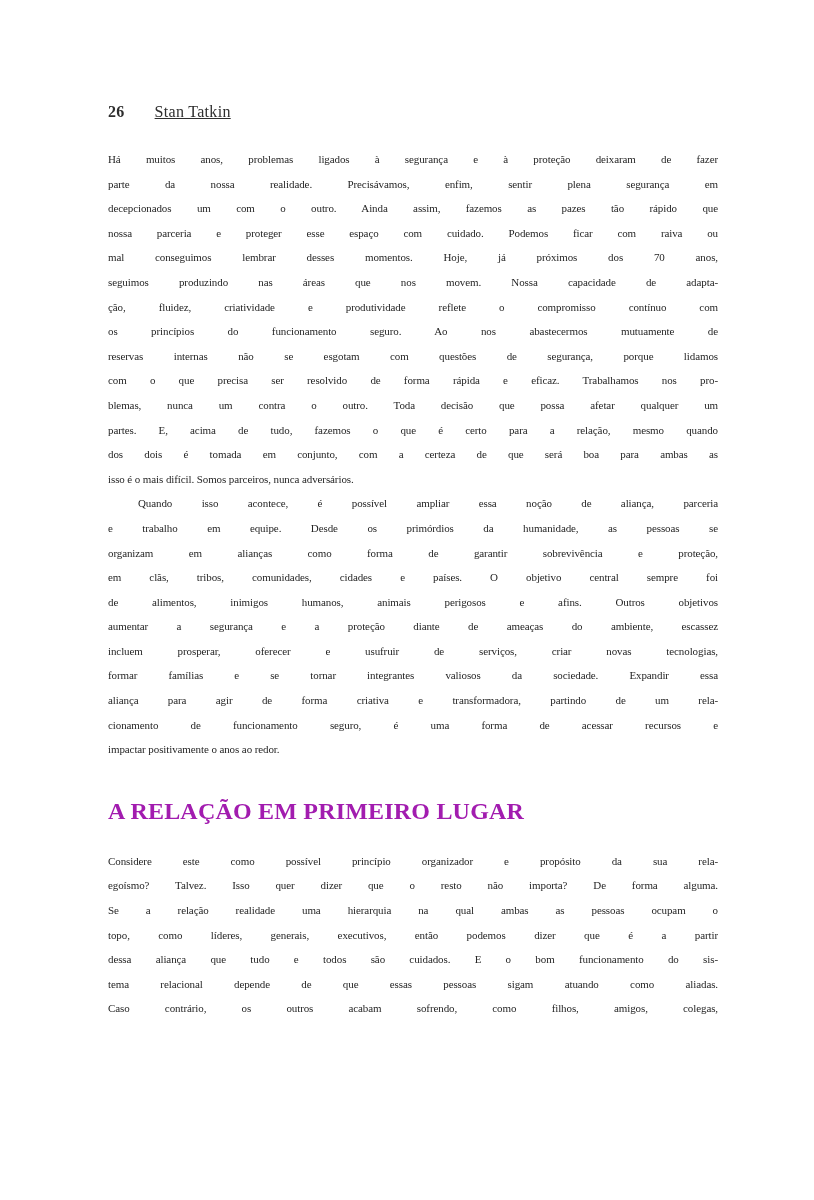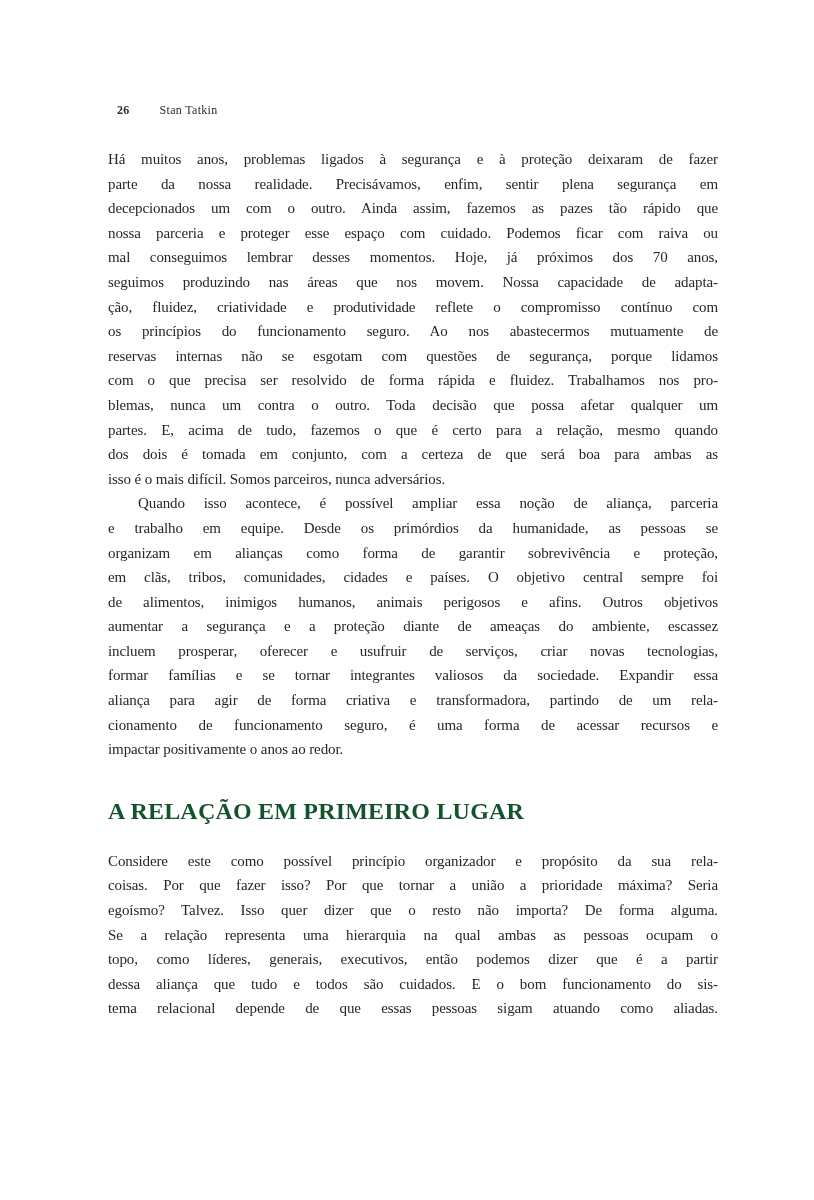--- a/index.html
+++ b/index.html
@@ -13,67 +13,68 @@
     height: 1200px;
     margin: 0 auto;
     background: #ffffff;
     font-family: "Liberation Serif", "DejaVu Serif", serif;
     color: #262626;
     overflow: hidden;
   }
   .page-header {
     position: absolute;
     top: 103px;
-    left: 117px;
+    left: 108px;
     width: 610px;
     display: flex;
     align-items: baseline;
-    font-size: 12px;
+    font-size: 16px;
     color: #2e2e2e;
   }
   .page-number {
     font-weight: bold;
     letter-spacing: 0.3px;
   }
   .running-head {
     margin-left: 30px;
     letter-spacing: 0.3px;
+    text-decoration: underline;
   }
   .content {
     position: absolute;
     top: 147px;
     left: 108px;
     width: 610px;
   }
   .paragraph {
     margin: 0;
     padding: 0;
   }
   .line {
-    font-size: 15px;
+    font-size: 11px;
     line-height: 24.6px;
     letter-spacing: -0.1px;
     text-align: justify;
     text-align-last: justify;
     white-space: normal;
     overflow: hidden;
     height: 24.6px;
   }
   .line.flush {
     text-align-last: left;
   }
   .line.indent {
     text-indent: 30px;
   }
   .section-heading {
     margin: 34px 0 23px 0;
     font-size: 24px;
     line-height: 30px;
     font-weight: bold;
-    color: #14532d;
+    color: #a21caf;
     letter-spacing: 0.2px;
   }
 </style>
 </head>
 <body>
 
 <div class="page">
 
   <div class="page-header">
     <span class="page-number">26</span>
@@ -85,21 +86,21 @@
     <div class="paragraph">
         <div class="line">Há muitos anos, problemas ligados à segurança e à proteção deixaram de fazer</div>
         <div class="line">parte da nossa realidade. Precisávamos, enfim, sentir plena segurança em</div>
         <div class="line">decepcionados um com o outro. Ainda assim, fazemos as pazes tão rápido que</div>
         <div class="line">nossa parceria e proteger esse espaço com cuidado. Podemos ficar com raiva ou</div>
         <div class="line">mal conseguimos lembrar desses momentos. Hoje, já próximos dos 70 anos,</div>
         <div class="line">seguimos produzindo nas áreas que nos movem. Nossa capacidade de adapta-</div>
         <div class="line">ção, fluidez, criatividade e produtividade reflete o compromisso contínuo com</div>
         <div class="line">os princípios do funcionamento seguro. Ao nos abastecermos mutuamente de</div>
         <div class="line">reservas internas não se esgotam com questões de segurança, porque lidamos</div>
-        <div class="line">com o que precisa ser resolvido de forma rápida e fluidez. Trabalhamos nos pro-</div>
+        <div class="line">com o que precisa ser resolvido de forma rápida e eficaz. Trabalhamos nos pro-</div>
         <div class="line">blemas, nunca um contra o outro. Toda decisão que possa afetar qualquer um</div>
         <div class="line">partes. E, acima de tudo, fazemos o que é certo para a relação, mesmo quando</div>
         <div class="line">dos dois é tomada em conjunto, com a certeza de que será boa para ambas as</div>
         <div class="line flush">isso é o mais difícil. Somos parceiros, nunca adversários.</div>
       </div>
 
     <div class="paragraph">
         <div class="line indent">Quando isso acontece, é possível ampliar essa noção de aliança, parceria</div>
         <div class="line">e trabalho em equipe. Desde os primórdios da humanidade, as pessoas se</div>
         <div class="line">organizam em alianças como forma de garantir sobrevivência e proteção,</div>
@@ -110,23 +111,23 @@
         <div class="line">formar famílias e se tornar integrantes valiosos da sociedade. Expandir essa</div>
         <div class="line">aliança para agir de forma criativa e transformadora, partindo de um rela-</div>
         <div class="line">cionamento de funcionamento seguro, é uma forma de acessar recursos e</div>
         <div class="line flush">impactar positivamente o anos ao redor.</div>
       </div>
 
     <h2 class="section-heading">A RELAÇÃO EM PRIMEIRO LUGAR</h2>
 
     <div class="paragraph">
         <div class="line">Considere este como possível princípio organizador e propósito da sua rela-</div>
-        <div class="line">coisas. Por que fazer isso? Por que tornar a união a prioridade máxima? Seria</div>
         <div class="line">egoísmo? Talvez. Isso quer dizer que o resto não importa? De forma alguma.</div>
-        <div class="line">Se a relação representa uma hierarquia na qual ambas as pessoas ocupam o</div>
+        <div class="line">Se a relação realidade uma hierarquia na qual ambas as pessoas ocupam o</div>
         <div class="line">topo, como líderes, generais, executivos, então podemos dizer que é a partir</div>
         <div class="line">dessa aliança que tudo e todos são cuidados. E o bom funcionamento do sis-</div>
         <div class="line">tema relacional depende de que essas pessoas sigam atuando como aliadas.</div>
+        <div class="line">Caso contrário, os outros acabam sofrendo, como filhos, amigos, colegas,</div>
       </div>
 
   </div>
 
 </div>
 
 </body></html>

